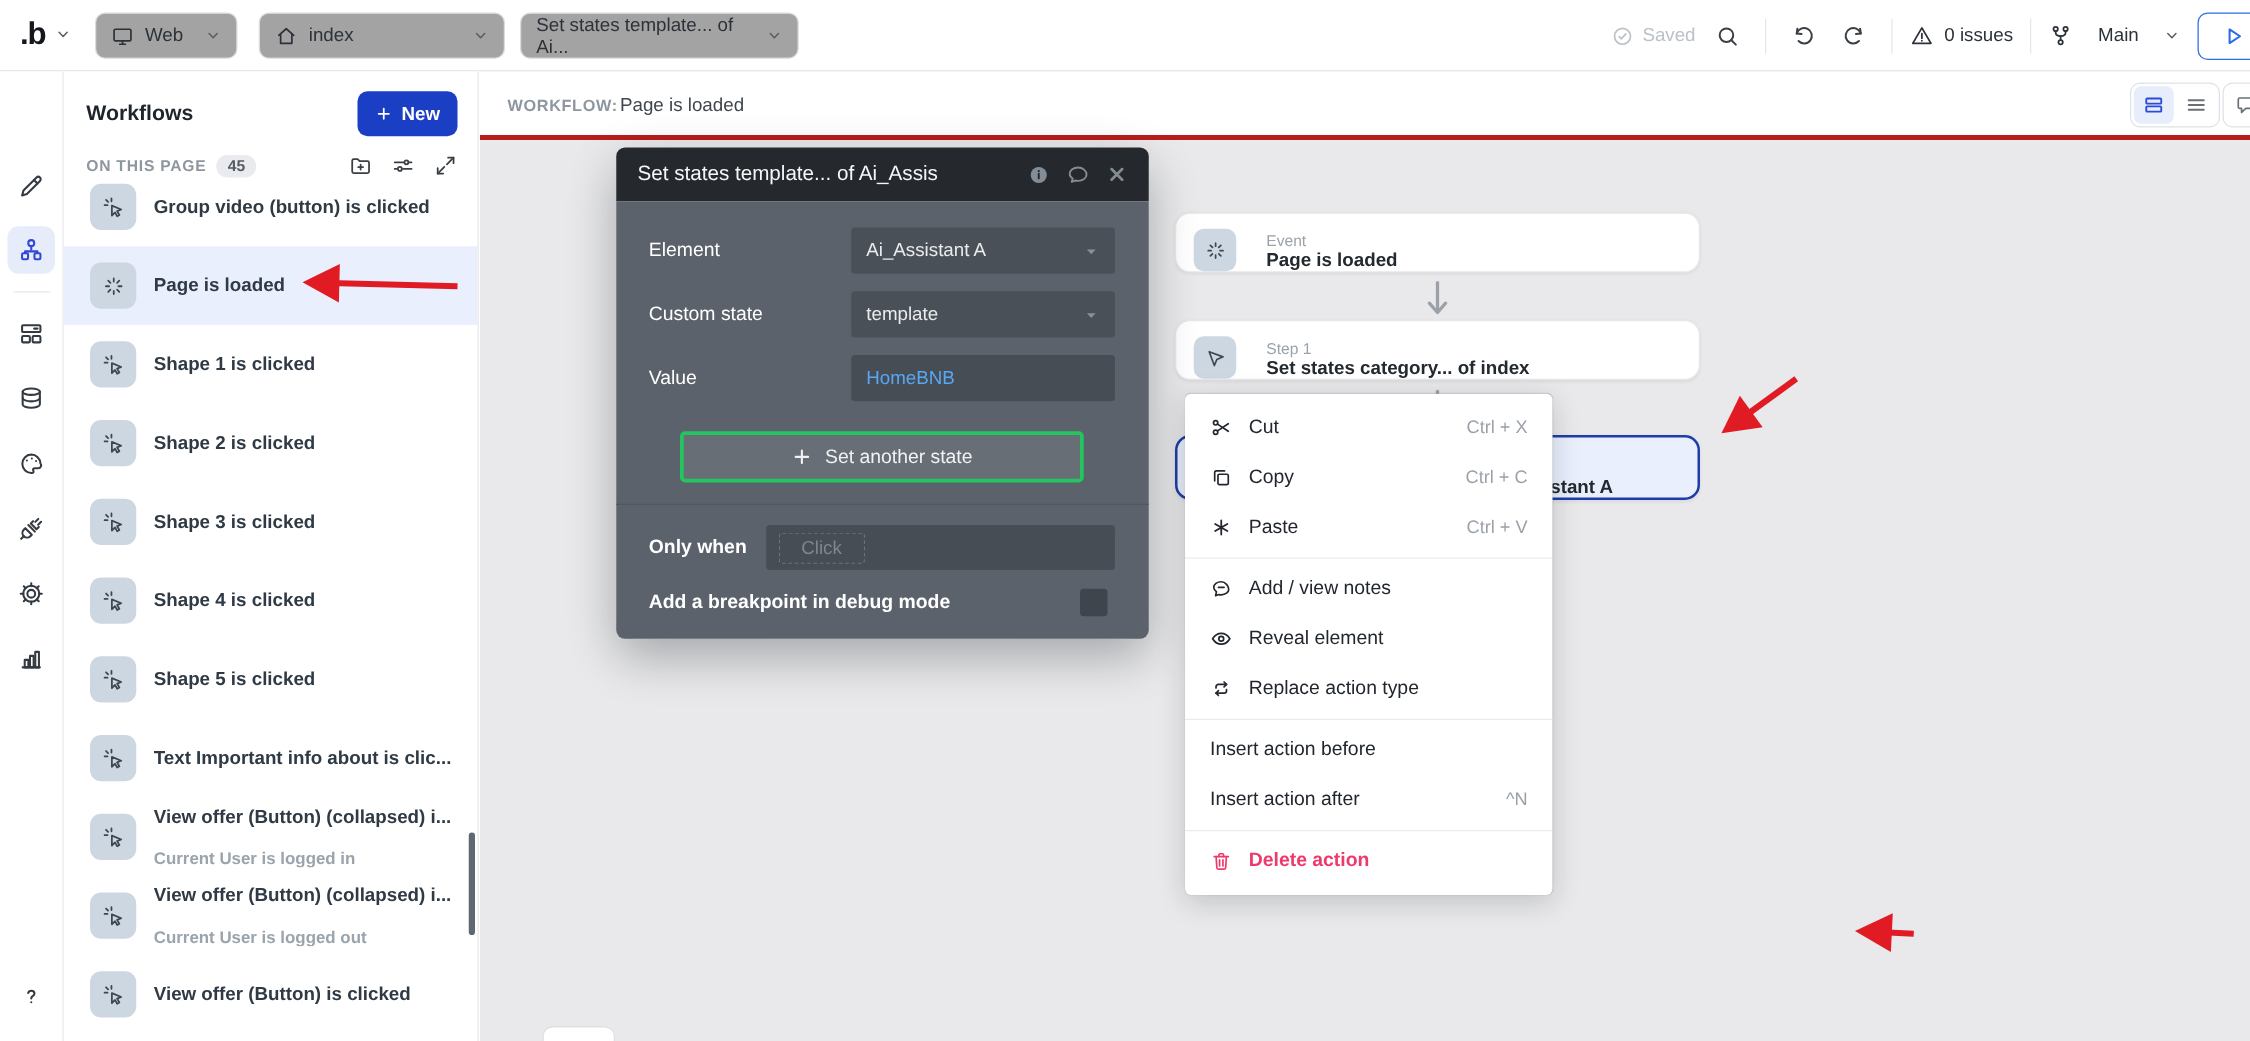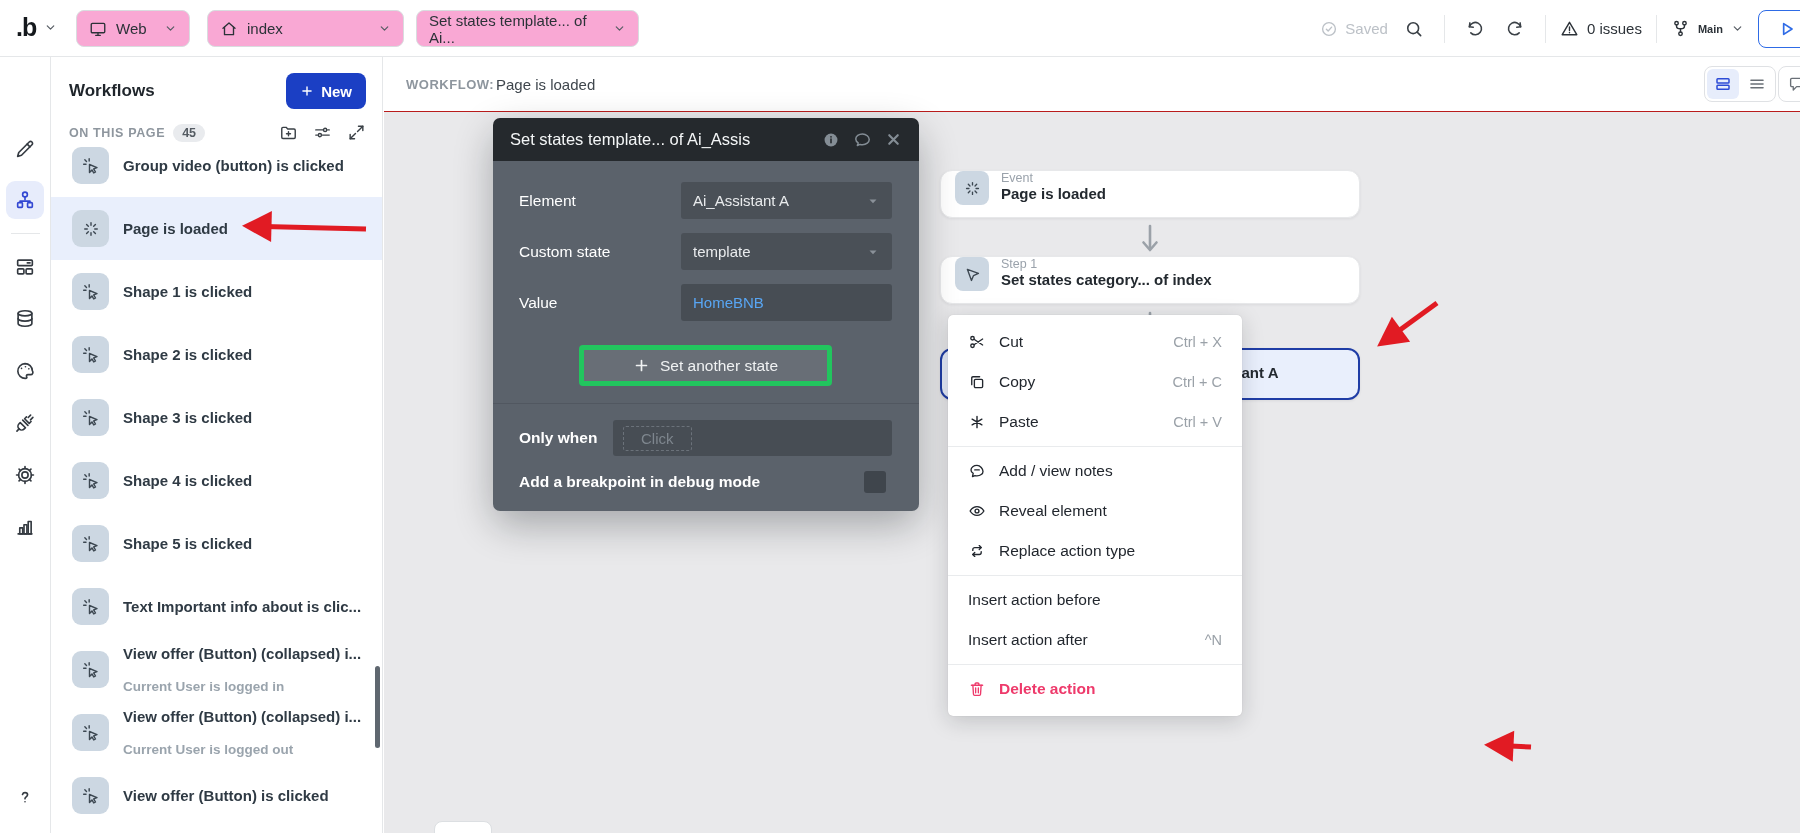--- a/index.html
+++ b/index.html
@@ -3,27 +3,27 @@
 <meta charset="utf-8">
 <style>
   * { margin:0; padding:0; box-sizing:border-box; }
   html,body { width:1800px; height:833px; overflow:hidden; font-family:"Liberation Sans","DejaVu Sans",sans-serif; background:#fff; color:#32383f; }
   svg.ic { display:block; flex:none; }
 
   
   #topbar { position:absolute; top:0; left:0; width:1800px; height:57px; background:#fff; border-bottom:1px solid #e5e7e9; z-index:40; }
   .logo { position:absolute; left:16px; top:13px; display:flex; align-items:center; gap:8px; }
   .logo-b { font-weight:700; font-size:25px; color:#14181c; letter-spacing:-1px; }
-  .dd { position:absolute; top:10px; height:37px; border:1px solid #d9dcdf; border-radius:8px; background:#f9a8d4; display:flex; align-items:center; gap:9px; padding:0 12px; font-size:15px; color:#2c3238; cursor:pointer; }
+  .dd { position:absolute; top:10px; height:37px; border:1px solid #d9dcdf; border-radius:8px; background:#a3a3a3; display:flex; align-items:center; gap:9px; padding:0 12px; font-size:15px; color:#2c3238; cursor:pointer; }
   .dd .grow { flex:1; }
   #topbar-right { position:absolute; right:0; top:0; height:57px; display:flex; align-items:center; }
   .tb-div { width:1px; height:28px; background:#e5e7e9; margin:0 14px; }
   .saved { display:flex; align-items:center; gap:7px; color:#bcc1c7; font-size:15px; }
   .issues { display:flex; align-items:center; gap:8px; font-size:15px; color:#2c3238; }
-  .branch { display:flex; align-items:center; gap:8px; font-size:11px; color:#2c3238;font-weight:bold; }
+  .branch { display:flex; align-items:center; gap:20px; font-size:15px; color:#2c3238; }
   .iconbtn { background:none; border:none; padding:6px; cursor:pointer; color:#3a4046; display:flex; }
   .preview-btn { width:58px; height:38px; border:1.7px solid #2e6be6; border-radius:8px; background:#fff; display:flex; align-items:center; justify-content:center; margin-left:14px; margin-right:-16px; cursor:pointer; }
 
   
   #rail { position:absolute; top:57px; left:0; width:51px; height:776px; background:#fff; border-right:1px solid #e5e7e9; z-index:30; }
   .rail-item { position:absolute; left:50%; transform:translateX(-50%); color:#343a41; display:flex; align-items:center; justify-content:center; width:38px; height:38px; border-radius:9px; cursor:pointer; }
   .rail-item.active { background:#e7ecfb; color:#3247d2; }
   .rail-div { position:absolute; left:11px; width:29px; height:1px; background:#e5e7e9; }
 
   
@@ -39,51 +39,51 @@
   .wf-row { height:63px; display:flex; align-items:center; gap:14px; padding:0 14px 0 21px; cursor:pointer; }
   .wf-row.selected { background:#e9effc; }
   .wf-ic { width:37px; height:37px; border-radius:9px; background:#ccd7e2; color:#3c4751; display:flex; align-items:center; justify-content:center; flex:none; }
   .wf-texts { min-width:0; }
   .wf-label { font-size:15px; font-weight:600; color:#2f3a44; white-space:nowrap; overflow:hidden; }
   .wf-sub { font-size:13.5px; font-weight:600; color:#9aa4ad; white-space:nowrap; overflow:hidden; margin-top:17px; }
   .panel-scrollbar { position:absolute; right:2px; top:609px; width:5px; height:82px; border-radius:3px; background:#5f6770; }
 
   
   #canvas { position:absolute; top:57px; left:384px; width:1416px; height:776px; background:#e9e9eb; overflow:hidden; z-index:10; }
-  #canvas-strip { position:absolute; top:0; left:0; width:1416px; height:55px; background:#fff; border-bottom:1px solid #b91c1c; }
+  #canvas-strip { position:absolute; top:0; left:0; width:1416px; height:55px; background:#fff; border-bottom:4px solid #b91c1c; }
   .strip-label { position:absolute; left:22px; top:20px; font-size:13px; font-weight:700; letter-spacing:.04em; color:#8e969e; }
   .strip-name { position:absolute; left:112px; top:19px; font-size:15px; color:#3f464d; }
   .view-toggle { position:absolute; right:24px; top:9px; height:36px; border:1px solid #dfe1e4; border-radius:8px; background:#fff; display:flex; align-items:center; padding:2px; gap:2px; }
   .vt-cell { width:32px; height:30px; display:flex; align-items:center; justify-content:center; border-radius:6px; cursor:pointer; color:#6a7077; }
   .vt-cell.active { background:#e7edfb; color:#2c4bd6; }
   .strip-extra { position:absolute; right:-16px; top:9px; width:38px; height:36px; border:1px solid #dfe1e4; border-radius:8px; background:#fff; display:flex; align-items:center; justify-content:center; color:#6a7077; }
 
   
-  .node-card { position:absolute; left:556px; width:420px; height:48px; background:#fff; border:1px solid #e7e8ea; border-radius:12px; box-shadow:0 1px 3px rgba(25,35,45,.07); display:flex; align-items:flex-start; gap:12px; padding:0 14px; cursor:pointer; }
+  .node-card { position:absolute; left:556px; width:420px; height:48px; background:#fff; border:1px solid #e7e8ea; border-radius:12px; box-shadow:0 1px 3px rgba(25,35,45,.07); display:flex; align-items:flex-end; gap:24px; padding:0 14px; cursor:pointer; }
   .node-card.selected { background:#e9effc; border:2px solid #1f3da6; height:52px; }
   .node-ic { width:34px; height:34px; border-radius:8px; background:#ccd7e2; color:#3c4751; display:flex; align-items:center; justify-content:center; flex:none; }
   .node-kind { font-size:12.5px; color:#9aa2ab; }
   .node-title { font-size:15px; font-weight:700; color:#23292f; white-space:nowrap; }
   .flow-arrow { position:absolute; left:752px; width:28px; height:34px; color:#9ba1a8; }
   .plus-fab { position:absolute; left:752px; top:347px; width:29px; height:29px; border-radius:50%; background:#fff; border:1px solid #e3e5e8; box-shadow:0 1px 4px rgba(25,35,45,.15); display:flex; align-items:center; justify-content:center; color:#5f666d; cursor:pointer; }
   .corner-stub { position:absolute; left:50px; top:764px; width:58px; height:40px; background:#fff; border:1px solid #dcdfe2; border-radius:8px; }
 
   
   #modal { position:absolute; left:493px; top:118px; width:426px; z-index:45; border-radius:17px; box-shadow:0 14px 38px rgba(10,15,20,.30); }
   .modal-head { height:43px; background:#25292d; border-radius:7px 7px 0 0; display:flex; align-items:center; padding:0 17px; }
   .modal-title { color:#f4f6f7; font-size:16.5px; white-space:nowrap; overflow:hidden; flex:1; }
   .modal-head-icons { display:flex; align-items:center; gap:13px; color:#848d95; margin-left:10px; }
   .modal-head-icons > span { display:flex; cursor:pointer; }
   .modal-body { background:#5b626b; border-radius:0 0 7px 7px; padding:21px 27px 18px 26px; }
   .m-row { display:flex; align-items:center; margin-bottom:14px; }
   .m-label { width:162px; color:#fff; font-size:15.5px; flex:none; }
   .m-control { flex:1; height:37px; background:#4a5057; border-radius:3px; display:flex; align-items:center; padding:0 12px; font-size:15px; color:#e9ebed; cursor:pointer; }
   .m-control .caret { margin-left:auto; color:#8a9199; }
   .m-control.expr { color:#58a6f4; background:#474d54; }
-  .set-another { display:block; margin:24px auto 7px; width:253px; height:41px; background:#686e76; border:5px solid #22c55e; border-radius:4px; color:#f0f2f3; font-size:15.5px; cursor:pointer; display:flex; align-items:center; justify-content:center; gap:10px; }
+  .set-another { display:block; margin:24px auto 7px; width:323px; height:41px; background:#686e76; border:3px solid #22c55e; border-radius:4px; color:#f0f2f3; font-size:15.5px; cursor:pointer; display:flex; align-items:center; justify-content:center; gap:10px; }
   .m-div { height:1px; background:#515760; margin:17px -27px 16px -26px; }
   .onlywhen { display:flex; align-items:center; margin-bottom:15px; }
   .ow-label { width:82px; color:#fff; font-size:15.5px; font-weight:700; flex:none; margin-right:12px; }
   .ow-input { flex:1; height:36px; background:#474d54; border-radius:3px; display:flex; align-items:center; padding:0 10px; }
   .ow-chip { border:1.5px dashed #6b727a; border-radius:3px; color:#7e868e; font-size:15px; padding:3px 17px; }
   .bp-row { display:flex; align-items:center; }
   .bp-label { color:#fff; font-size:15.5px; font-weight:700; flex:1; }
   .bp-check { width:22px; height:22px; background:#3f454c; border-radius:3px; margin-right:6px; cursor:pointer; }
 
   

